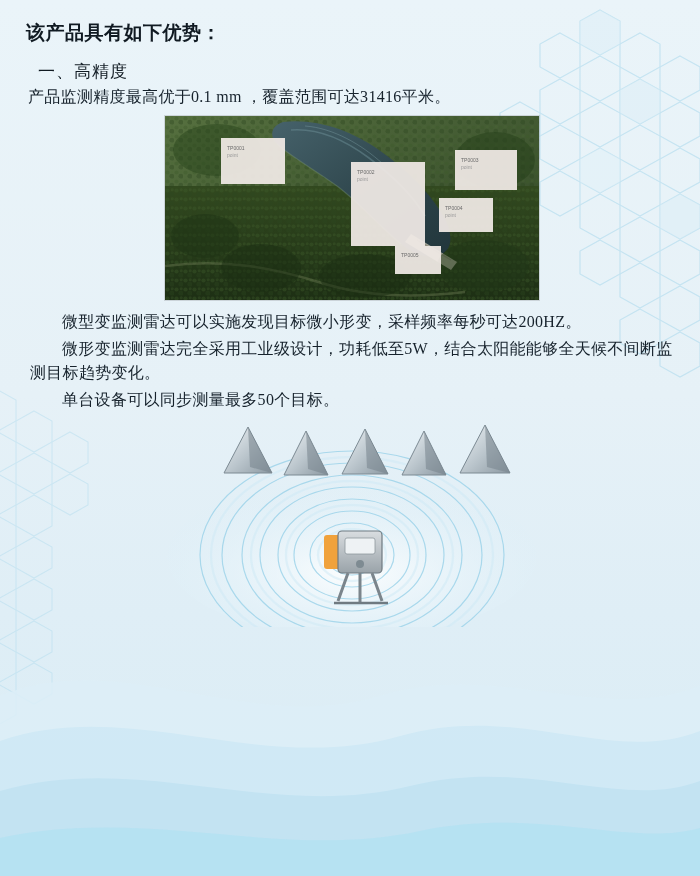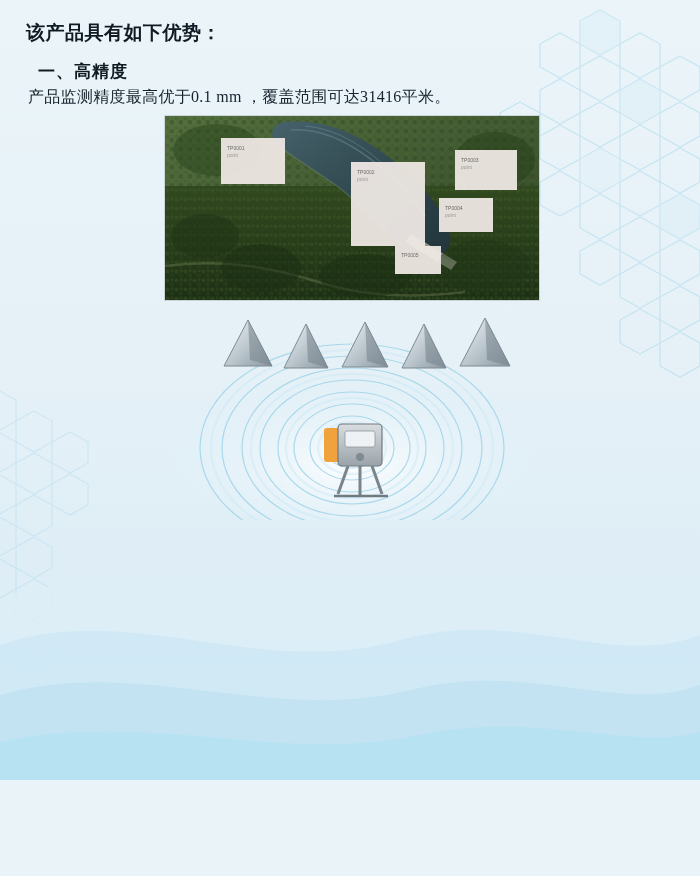--- a/index.html
+++ b/index.html
@@ -13,21 +13,21 @@
     background: #e9f3f8;
     overflow: hidden;
     position: relative;
   }
 
   
   #page {
     position: absolute;
     inset: 0;
     width: 700px;
-    height: 780px;
+    height: 876px;
     background:
       linear-gradient(180deg, #eaf4f9 0%, #e6f1f7 45%, #dfeef6 70%, #d9ecf5 100%);
     overflow: hidden;
   }
   .bg-hex-field {
     position: absolute;
     top: 0;
     right: 0;
     width: 290px;
     height: 470px;
@@ -62,21 +62,21 @@
   }
   .lead {
     font-size: 19px;
     font-weight: bold;
     letter-spacing: .5px;
     margin: 6px 0 14px 0;
     color: #101a22;
   }
   .sec-title {
     font-size: 17px;
-    font-weight: bold;
+    font-weight: normal;
     letter-spacing: 1px;
     margin: 10px 0 2px 12px;
     color: #101a22;
   }
   .sec-body {
     font-size: 16px;
     line-height: 1.45;
     letter-spacing: .3px;
     margin: 0 0 4px 4px;
     color: #16222c;
@@ -269,22 +269,25 @@
           <rect x="274" y="82" width="54" height="34" fill="#efe9e4" opacity=".94"></rect>
           <text x="280" y="94">TP0004</text>
           <text x="280" y="101" fill="#9a9a9a">point</text>
 
           <rect x="230" y="130" width="46" height="28" fill="#efe9e4" opacity=".94"></rect>
           <text x="236" y="141">TP0005</text>
         </g>
       </svg>
     </div>
 
-
-
+    <div class="sec-body indent">微型变监测雷达可以实施发现目标微小形变，采样频率每秒可达200HZ。</div>
+
+    <div class="sec-body indent">微形变监测雷达完全采用工业级设计，功耗低至5W，结合太阳能能够全天候不间断监测目标趋势变化。</div>
+
+    <div class="sec-body indent">单台设备可以同步测量最多50个目标。</div>
 
     <div class="figure-two">
       <svg width="380" height="210" viewBox="0 0 380 210" xmlns="http://www.w3.org/2000/svg">
         <defs>
           <linearGradient id="prismG" x1="0" y1="0" x2="1" y2="1">
             <stop offset="0%" stop-color="#eef3f6"></stop>
             <stop offset="55%" stop-color="#b9c4cb"></stop>
             <stop offset="100%" stop-color="#8c99a2"></stop>
           </linearGradient>
           <radialGradient id="glow" cx="50%" cy="60%" r="60%">

